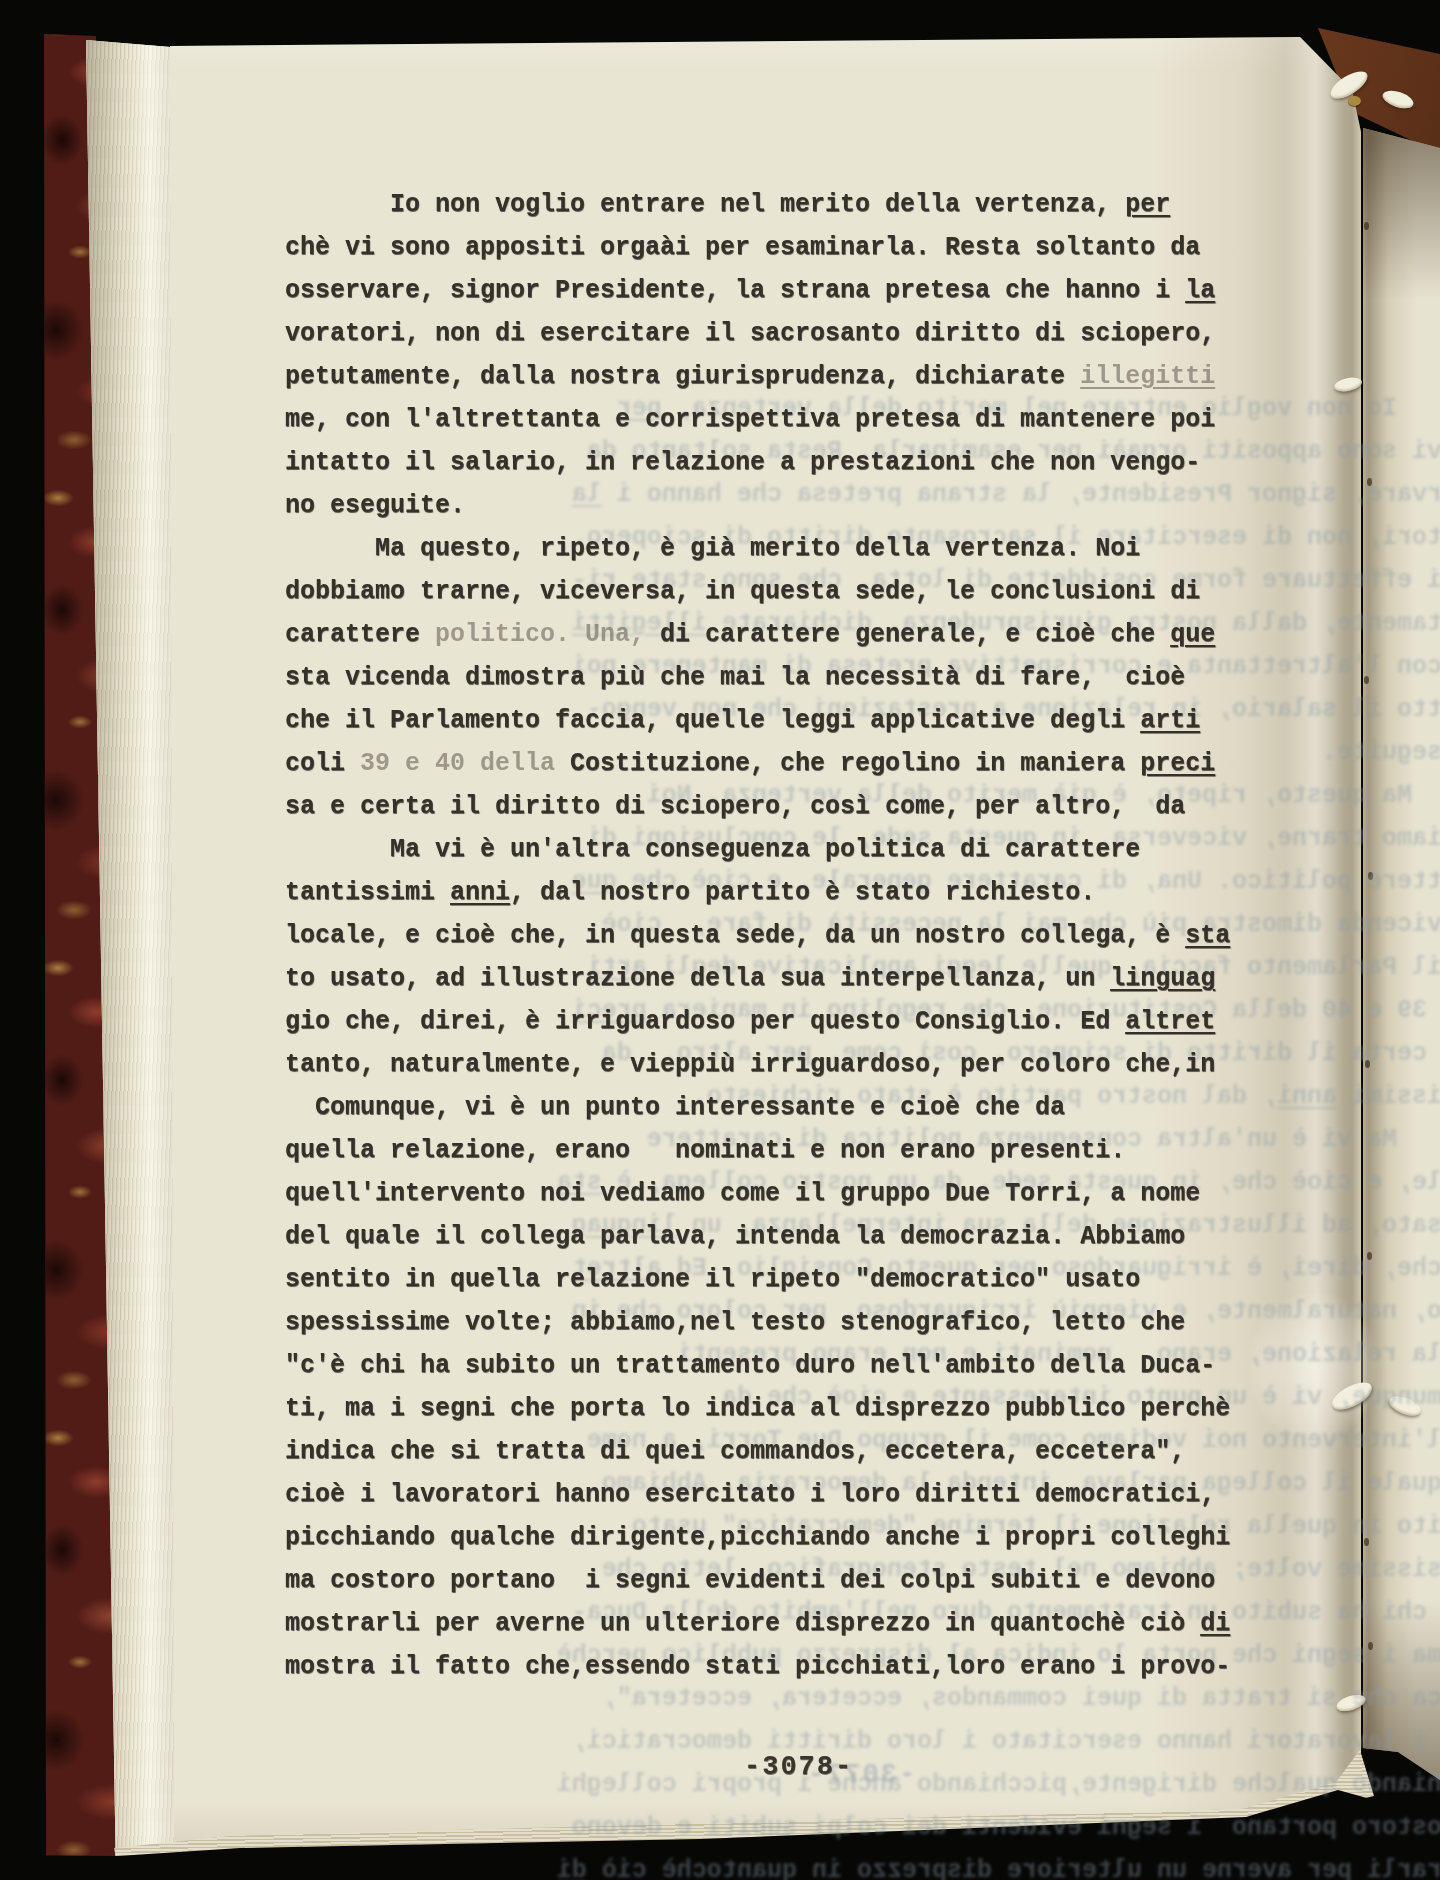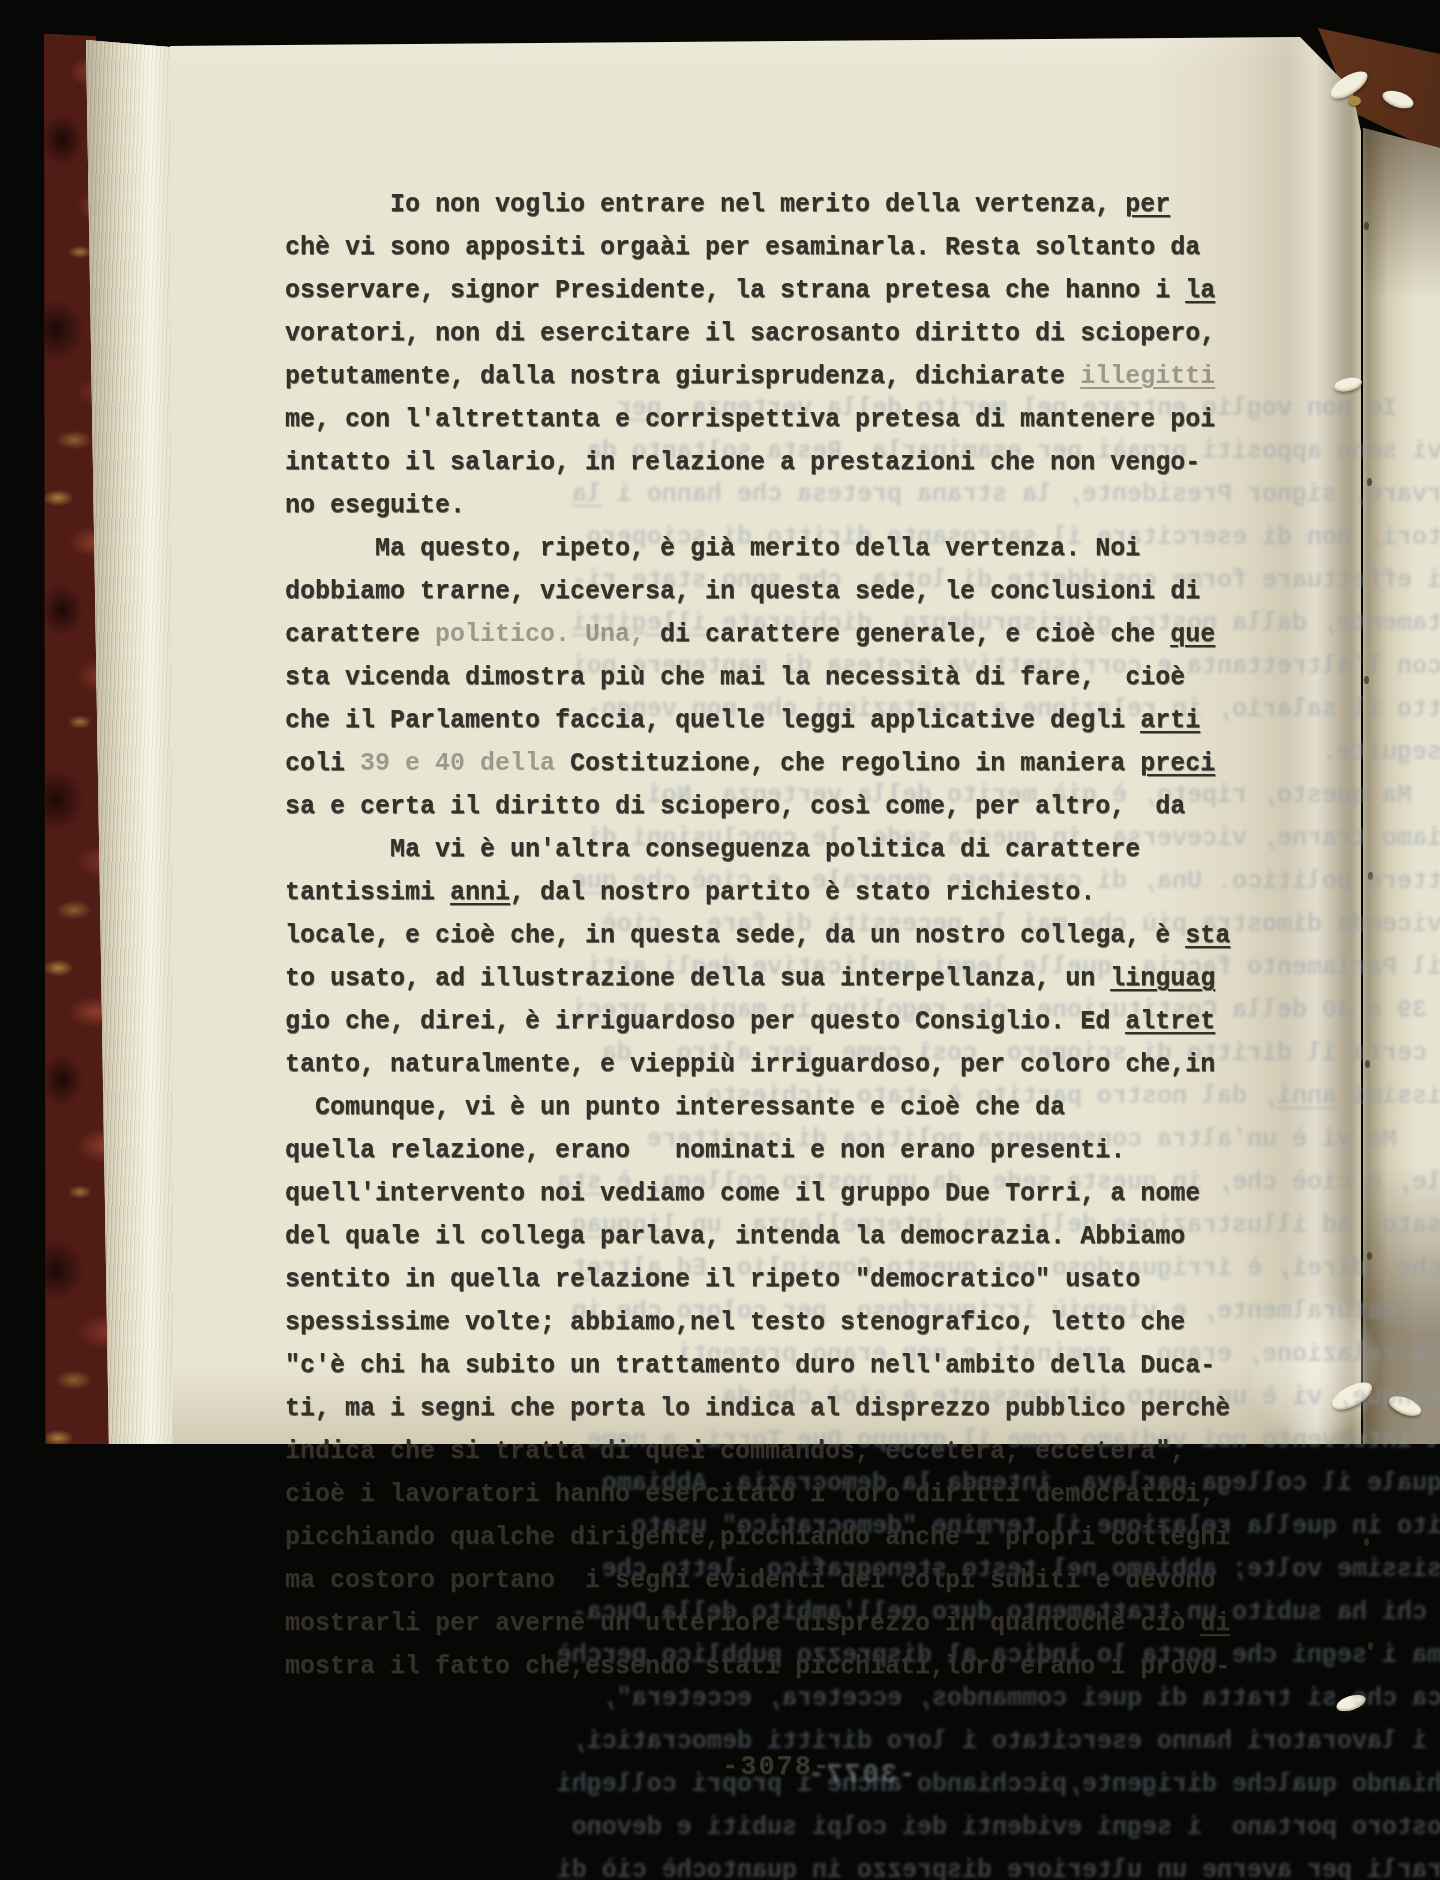--- a/index.html
+++ b/index.html
@@ -1,18 +1,18 @@
 <!DOCTYPE html>
 <html><head>
 <meta charset="utf-8">
 <style>
   html,body { margin:0; padding:0; background:#070706; }
   body { width:1440px; height:1880px; overflow:hidden;
          font-family:"Liberation Mono","DejaVu Sans Mono",monospace; }
-  .scene { position:relative; width:1440px; height:1444px; background:#070706; }
+  .scene { position:relative; width:1440px; height:1880px; background:#070706; }
   .layer { position:absolute; inset:0; }
 
   
   .cover {
     clip-path: polygon(44px 34px, 96px 36px, 156px 1880px, 46px 1880px);
     background-color:#521c16;
     background-image:
       radial-gradient(ellipse 26px 14px at 58px 28px,  rgba(196,158,74,0.75), transparent 60%),
       radial-gradient(ellipse 42px 24px at 96px 72px,  rgba(146,62,46,0.95), transparent 65%),
       radial-gradient(ellipse 36px 44px at 62px 140px, rgba(18,5,4,0.85), transparent 60%),
@@ -102,21 +102,21 @@
   .tline span.u { text-decoration:underline; text-decoration-thickness:2px; text-underline-offset:4px; }
   .tline span.f { color:rgba(95,90,78,0.55); text-shadow:none; }
 
   
   .bleed-wrap { position:absolute; left:252px; top:204px; width:1000px;
                 filter:blur(1.4px); opacity:0.4; pointer-events:none; }
   #bleed-lines { transform:scaleX(-1); }
   #bleed-lines .tline { color:#8b9aa6; text-shadow:none; }
   #bleed-lines .tline span.f { color:#8b9aa6; }
 
-  .pagenum { position:absolute; left:722px; top:1752px; font-size:27px; font-weight:bold;
+  .pagenum { position:absolute; left:744px; top:1752px; font-size:27px; font-weight:bold;
              letter-spacing:2px; color:#3a362e; text-shadow:0.5px 0.6px 0.6px rgba(35,32,26,0.6); }
   .pagenum-bleed { position:absolute; left:806px; top:1760px; font-size:27px; font-weight:bold;
                    letter-spacing:2px; color:#95a3ad; transform:scaleX(-1);
                    filter:blur(1.5px); opacity:0.55; }
 </style>
 </head>
 <body>
 
 <div class="scene">
   <div class="layer cover"></div>

